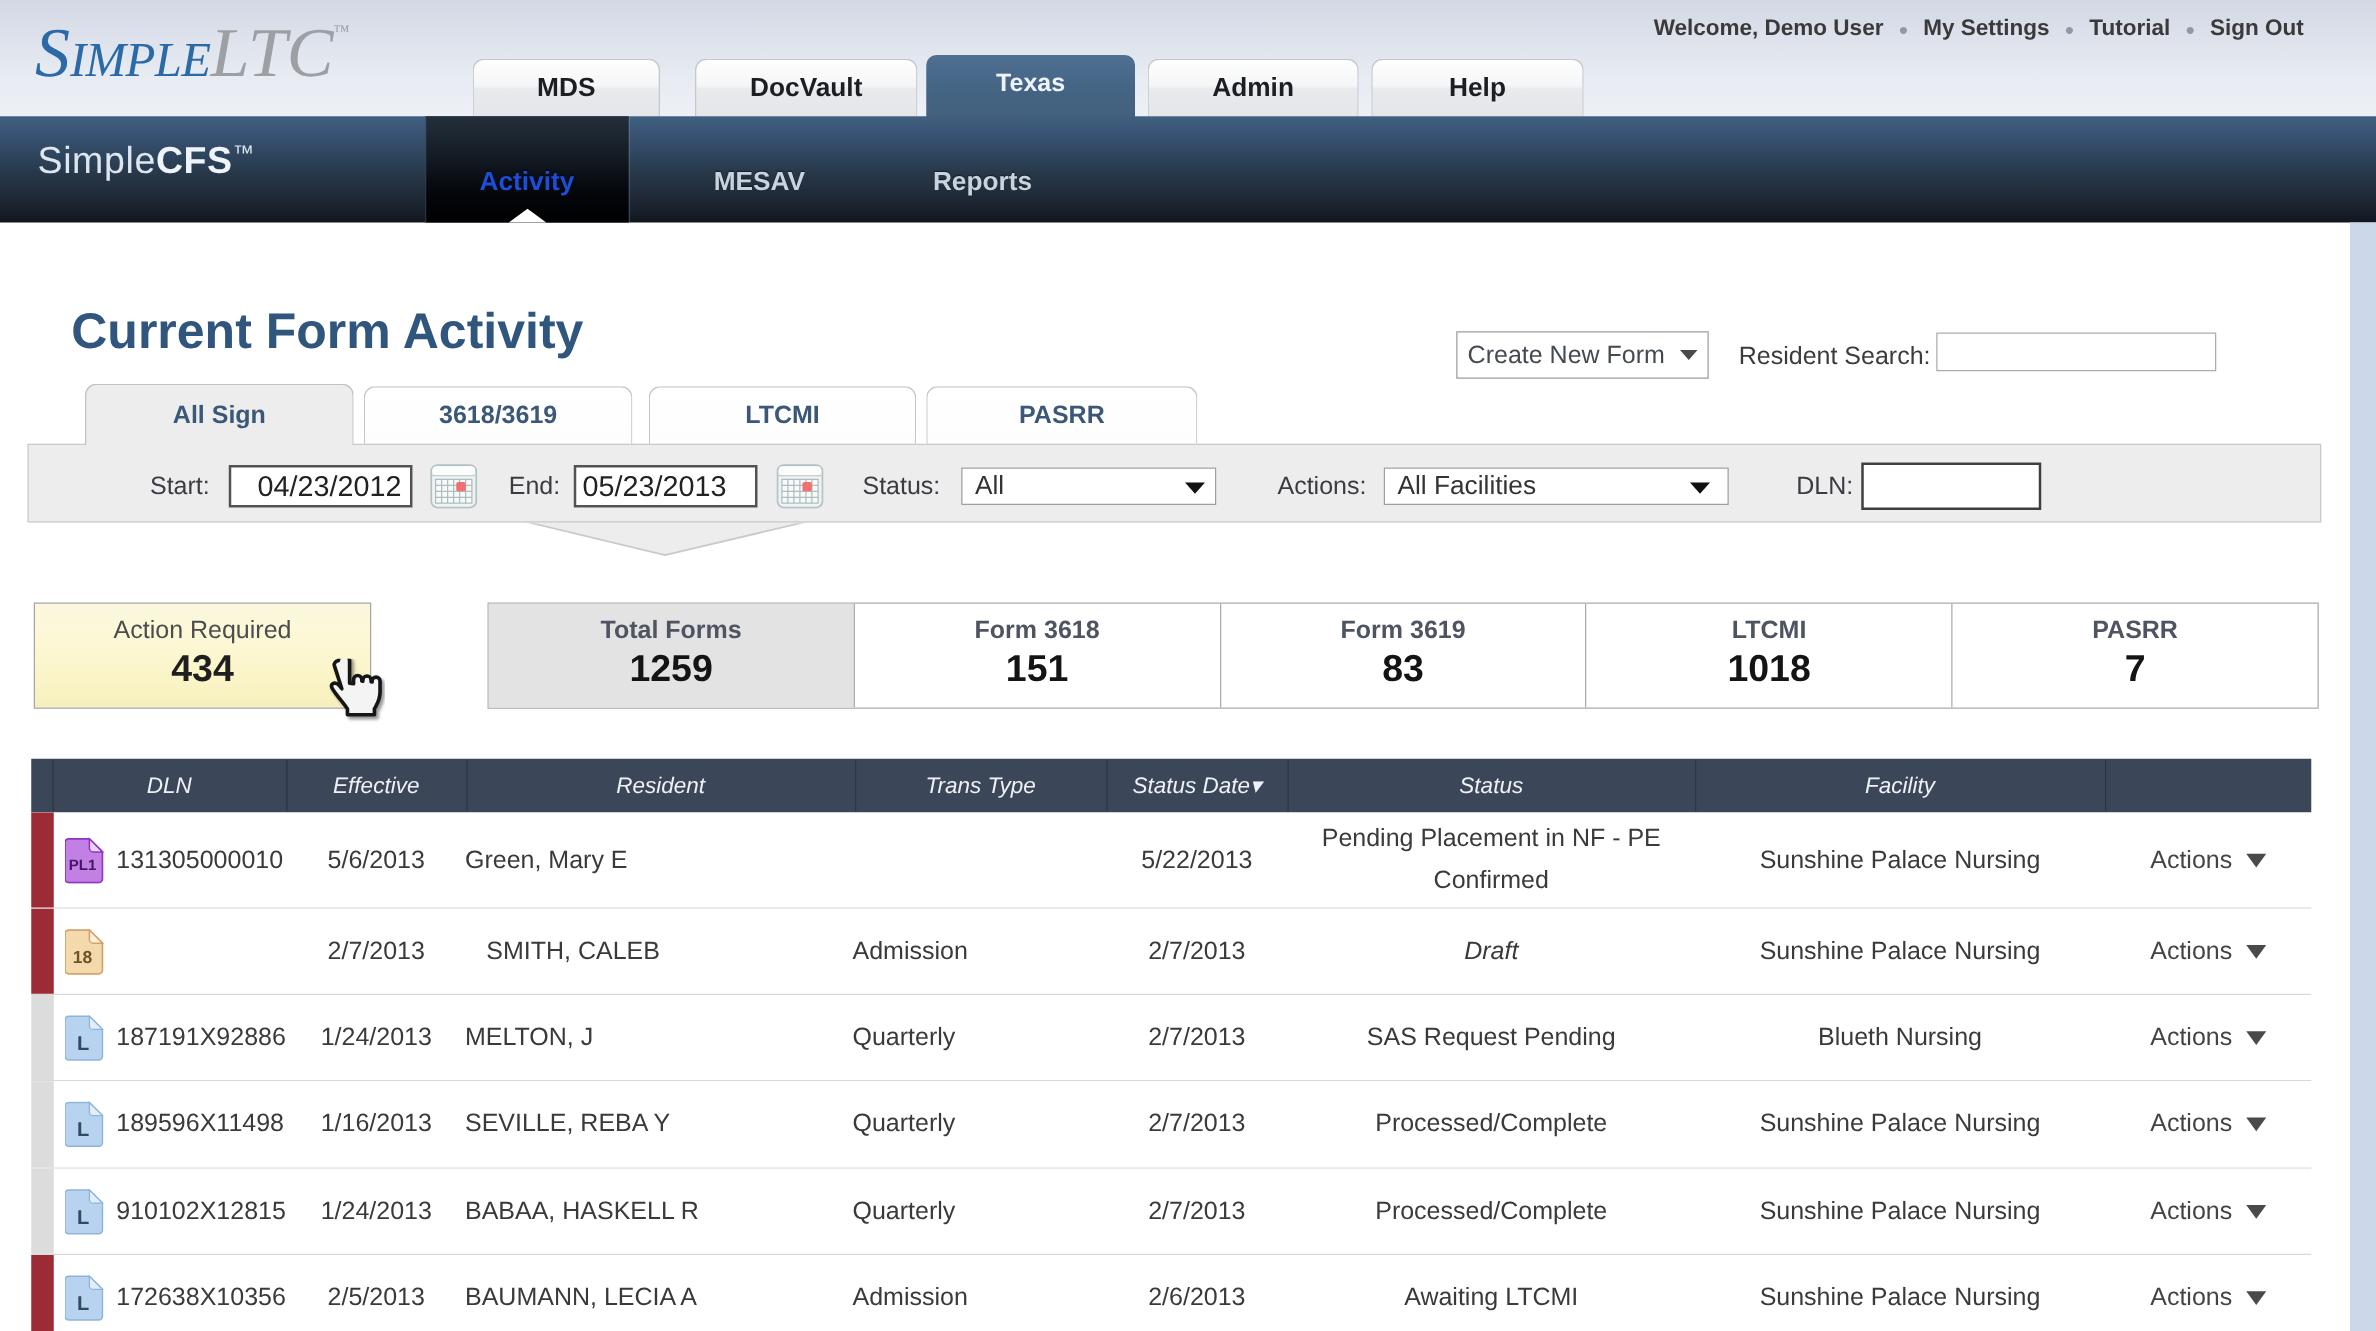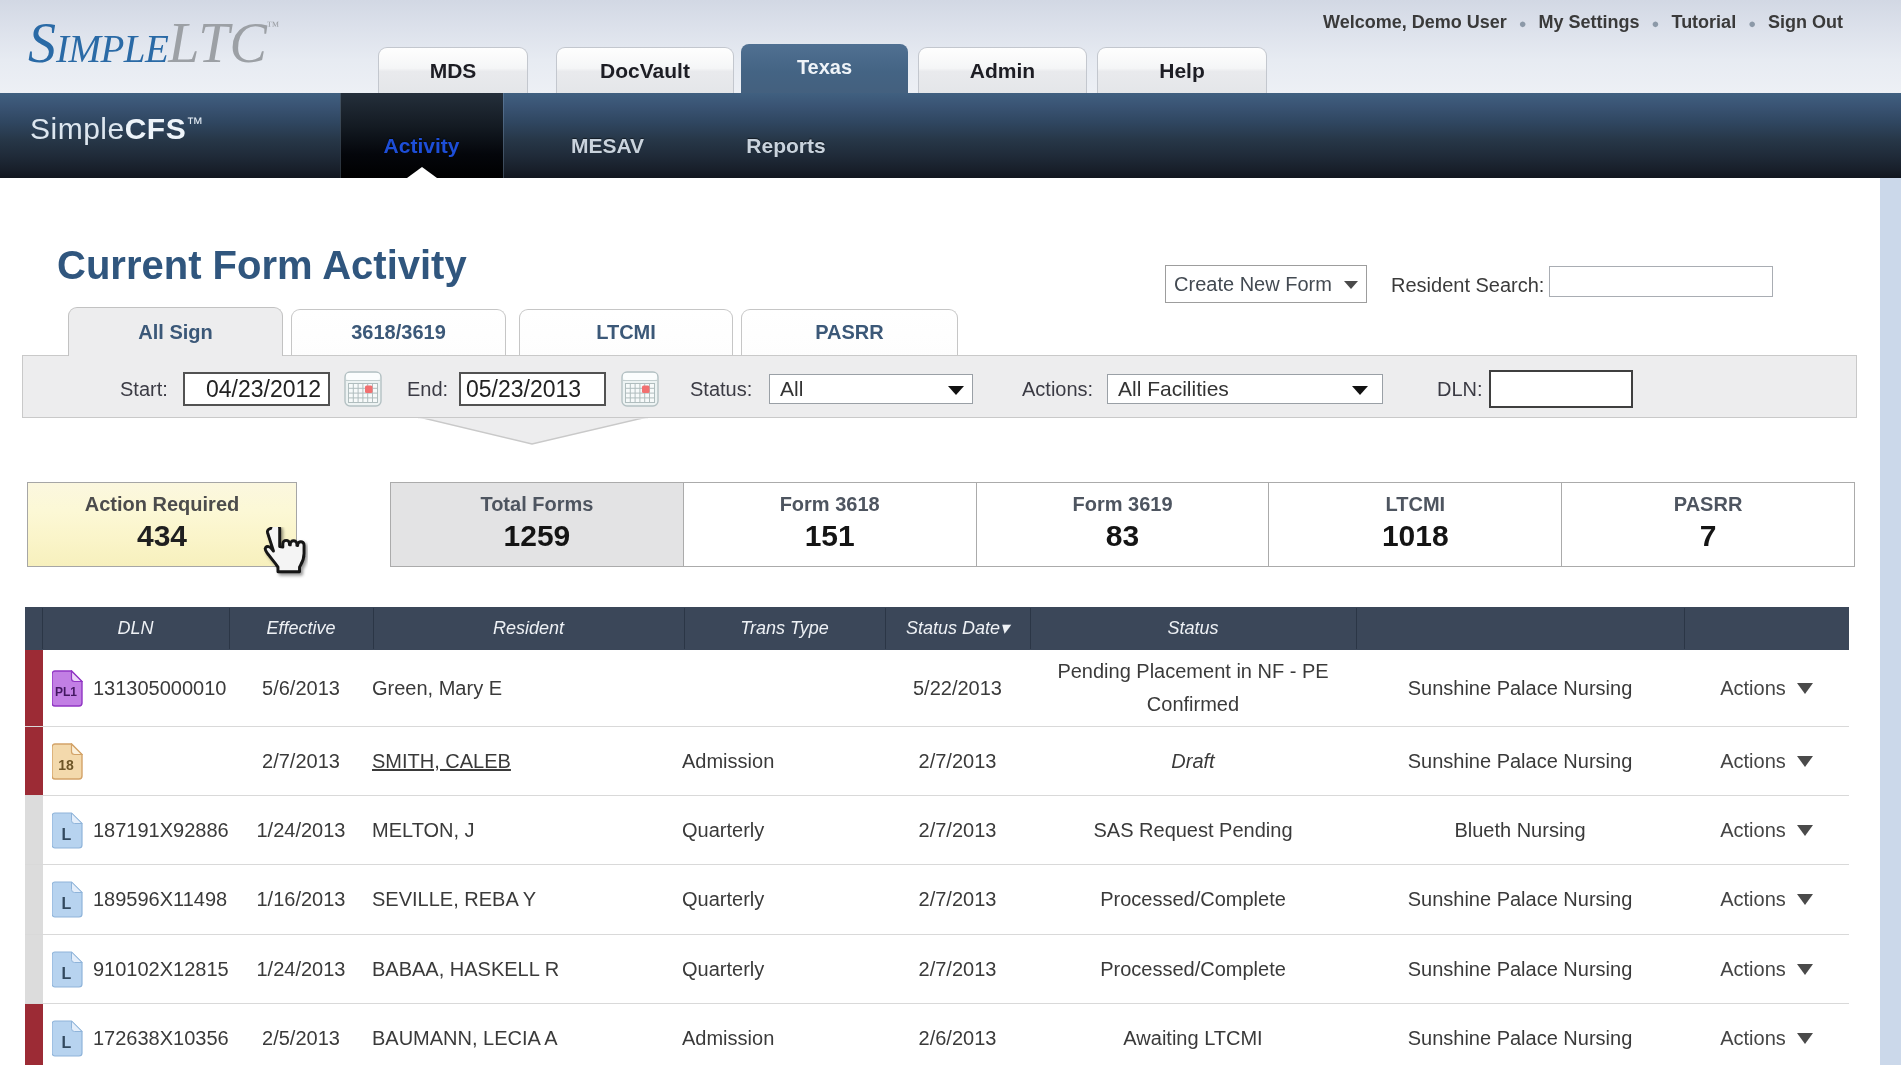--- a/index.html
+++ b/index.html
@@ -74,21 +74,21 @@
   font-size:21px; color:#333; padding-left:10px; line-height:28px; }
 .selar { position:absolute; z-index:3; width:0; height:0; border-left:8px solid transparent;
   border-right:8px solid transparent; border-top:9px solid #111; }
 .cal { position:absolute; z-index:3; top:371px; width:38px; height:36px; }
 #notch2 { position:absolute; left:418px; top:417px; z-index:1; }
 
 
 #boxAction { position:absolute; left:27px; top:482px; width:270px; height:85px;
   background:linear-gradient(180deg,#fbf7df 0%,#fcf8d5 35%,#faf4c8 70%,#f7f0bd 100%);
   border:1px solid #a6a6a6; text-align:center; }
-#boxAction .t { margin-top:10px; font-size:20px; font-weight:bold; color:#4c4c4c; }
+#boxAction .t { margin-top:10px; font-size:20px; font-weight:normal; color:#4c4c4c; }
 #boxAction .n { margin-top:3px; font-size:30px; font-weight:bold; color:#1f1f1f; }
 #boxGroup { position:absolute; left:390px; top:482px; width:1465px; height:85px;
   border:1px solid #ababab; display:flex; background:#fff; }
 #boxGroup .scell { flex:1; border-right:1px solid #ababab; text-align:center; }
 #boxGroup .scell:last-child { border-right:none; }
 #boxGroup .scell.g { background:#e3e3e4; }
 #boxGroup .t { margin-top:10px; font-size:20px; font-weight:bold; color:#4e5560; }
 #boxGroup .n { margin-top:3px; font-size:30px; font-weight:bold; color:#141414; }
 #cursor { position:absolute; left:263px; top:527px; z-index:5; }
 
@@ -230,20 +230,21 @@
   <path filter="url(#cs)" d="M13.8 7.2 A3.4 3.4 0 0 1 20.6 7.2 L20.6 20.8 L23 21.1 L23 18.6 A2.5 2.5 0 0 1 28 18.6 L28 19.4 L28.6 19.5 L28.6 18.9 A2.5 2.5 0 0 1 33.6 18.9 L33.6 19.9 L34.2 20 L34.2 19.5 A2.4 2.4 0 0 1 39 19.5 L39 26 C39 31.5 36.6 34.2 35.6 36.3 L35.6 39.8 L19.3 39.8 L19.3 36.3 C17.4 33.2 14.5 30.2 12.1 26.9 C10.4 24.5 8.9 22.6 10 21.4 C11.1 20.2 13.2 20.7 14.4 22.2 L15.9 24.1 L11.4 10.1 C11 8.7 12.2 7.2 13.8 7.2 Z" fill="#f4f4f4" stroke="#141414" stroke-width="2.2" stroke-linejoin="round"></path>
 </svg>
 
 <div id="thead">
   <div class="hcell" style="left:17px;  width:187px;">DLN</div>
   <div class="hcell" style="left:204px; width:144px;">Effective</div>
   <div class="hcell" style="left:348px; width:311px;">Resident</div>
   <div class="hcell" style="left:659px; width:201px;">Trans Type</div>
   <div class="hcell" style="left:860px; width:145px;">Status Date▾</div>
   <div class="hcell" style="left:1005px;width:326px;">Status</div>
+  <div class="hcell" style="left:1331px;width:328px;">Facility</div>
   <div class="hsep" style="left:17px;"></div>
   <div class="hsep" style="left:204px;"></div>
   <div class="hsep" style="left:348px;"></div>
   <div class="hsep" style="left:659px;"></div>
   <div class="hsep" style="left:860px;"></div>
   <div class="hsep" style="left:1005px;"></div>
   <div class="hsep" style="left:1331px;"></div>
   <div class="hsep" style="left:1659px;"></div>
 </div>
 
@@ -267,21 +268,21 @@
 </div>
 <div class="trow" style="top:727px; height:69px;">
   <div class="strip r"></div>
   <svg class="icon" width="31" height="37" viewBox="0 0 31 37" style="top:16px;">
     <path d="M3 1 h16.5 L30 11.5 V33 a3 3 0 0 1 -3 3 H3 a3 3 0 0 1 -3 -3 V4 a3 3 0 0 1 3 -3 z" fill="#f3d9ac" stroke="#d3a368" stroke-width="1.4"></path>
     <path d="M19.5 1 L30 11.5 H22.5 a3 3 0 0 1 -3 -3 z" fill="#fbf0da" stroke="#d3a368" stroke-width="1.2"></path>
     <text x="14" y="27" text-anchor="middle" font-family="Liberation Sans, sans-serif" font-size="14" font-weight="bold" fill="#6d5526">18</text>
   </svg>
   <div class="cell" style="left:68px; width:160px;"></div>
   <div class="cell c" style="left:204px; width:144px;">2/7/2013</div>
-  <div class="cell" style="left:347px; width:310px;text-decoration:underline;">SMITH, CALEB</div>
+  <div class="cell" style="left:364px; width:310px;">SMITH, CALEB</div>
   <div class="cell" style="left:657px; width:200px;">Admission</div>
   <div class="cell c" style="left:860px; width:145px;">2/7/2013</div>
   <div class="cell c" style="left:1005px; width:326px;font-style:italic;">Draft</div>
   <div class="cell c" style="left:1331px; width:328px;">Sunshine Palace Nursing</div>
   <div class="cell c actions" style="left:1659px; width:165px;">Actions<span class="ar"></span></div>
 </div>
 <div class="trow" style="top:796px; height:69px;">
   <div class="strip g"></div>
   <svg class="icon licon" width="31" height="37" viewBox="0 0 31 37" style="top:16px;">
     <path d="M3 1 h16.5 L30 11.5 V33 a3 3 0 0 1 -3 3 H3 a3 3 0 0 1 -3 -3 V4 a3 3 0 0 1 3 -3 z" fill="#b7d3ef" stroke="#8fb4da" stroke-width="1.2"></path>

